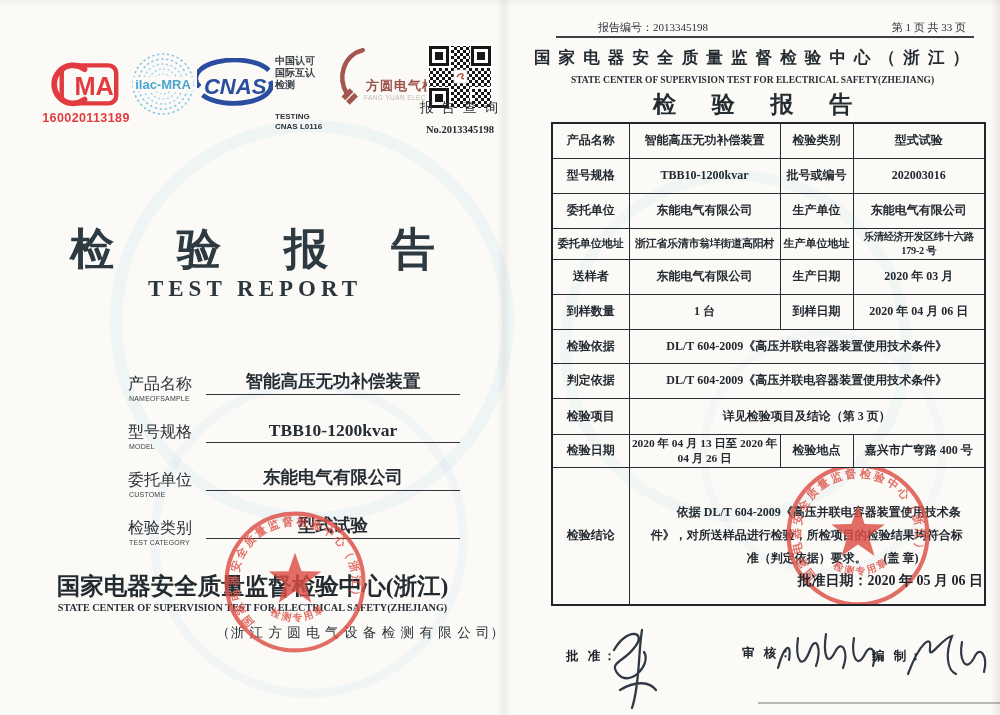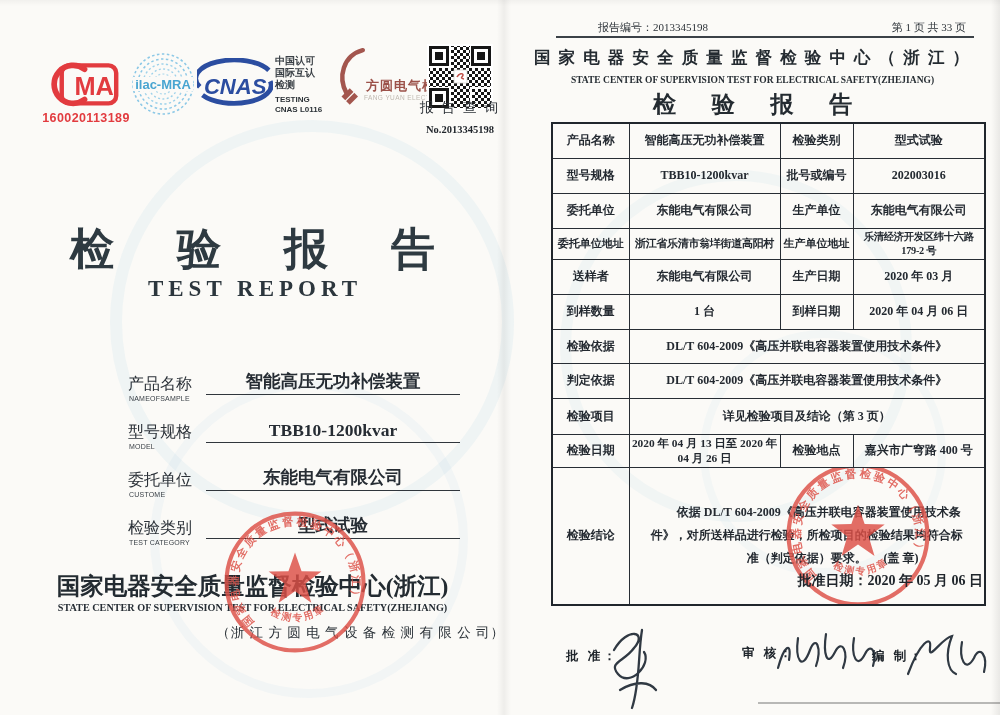--- a/index.html
+++ b/index.html
@@ -96,21 +96,21 @@
 
   <svg class="abs" style="left:197px;top:58px;" width="76" height="48" viewBox="0 0 110 66">
     <path d="M 4,40 A 54,26 0 0 1 104,16" fill="none" stroke="#2b4da0" stroke-width="7"></path>
     <path d="M 8,52 A 54,26 0 0 0 106,32" fill="none" stroke="#2b4da0" stroke-width="7"></path>
     <text x="10" y="50" font-family="Liberation Sans, sans-serif" font-size="32" font-weight="bold" font-style="italic" fill="#2b4da0">CNAS</text>
   </svg>
   <div class="abs cnas-side">
     <div>中国认可</div>
     <div>国际互认</div>
     <div>检测</div>
-    <div class="en" style="margin-top:4px;">TESTING</div>
+    <div class="en" style="margin-top:21px;">TESTING</div>
     <div class="en">CNAS L0116</div>
   </div>
 
   <svg class="abs" style="left:334px;top:46px;" width="36" height="66" viewBox="0 0 40 72">
     <path d="M 32,4 C 10,10 4,34 14,52" fill="none" stroke="#a3564e" stroke-width="5" stroke-linecap="round"></path>
     <rect x="11" y="49" width="13" height="13" transform="rotate(45 17.5 55.5)" fill="#a3564e"></rect>
     <line x1="17.5" y1="48" x2="17.5" y2="63" stroke="#fbfaf7" stroke-width="1.4" transform="rotate(45 17.5 55.5)"></line>
   </svg>
   <div class="abs fy-text">方圆电气检测</div>
   <div class="abs fy-sub">FANG YUAN ELECTRIC TEST</div>

